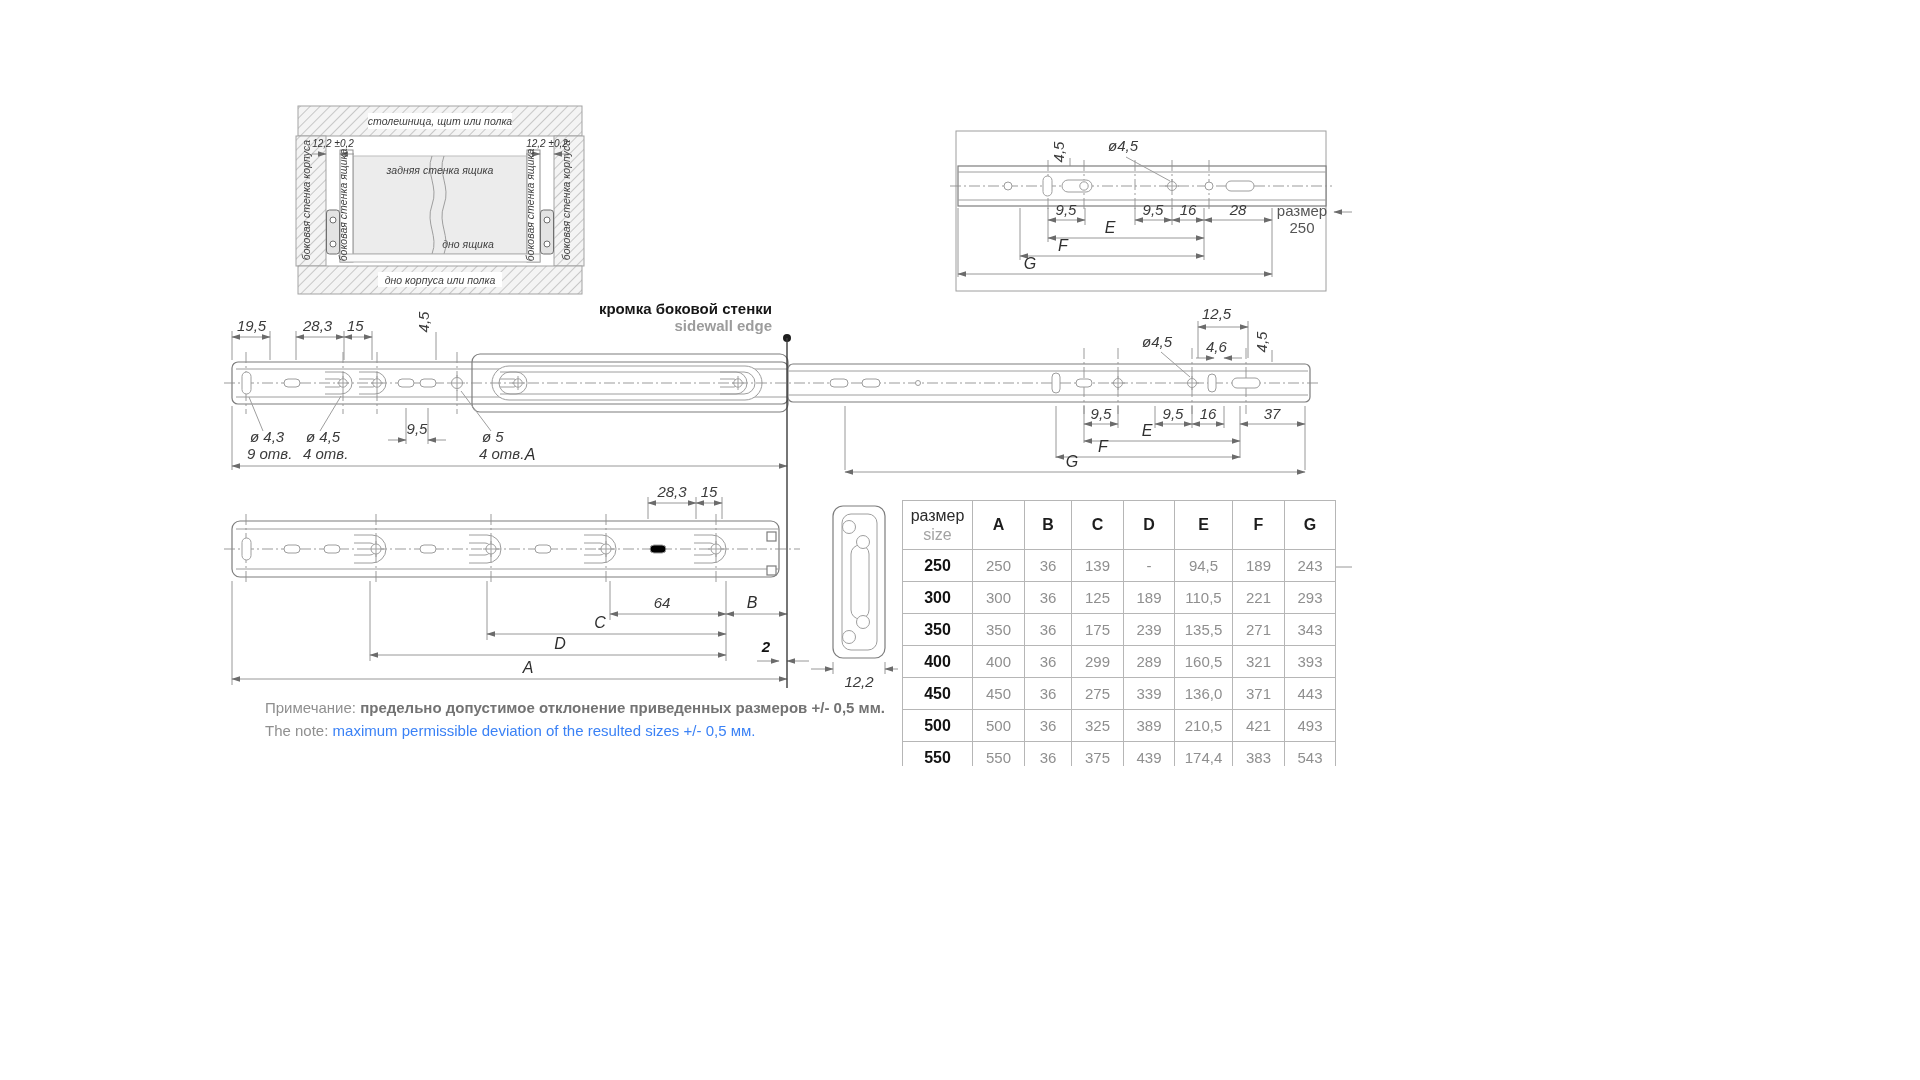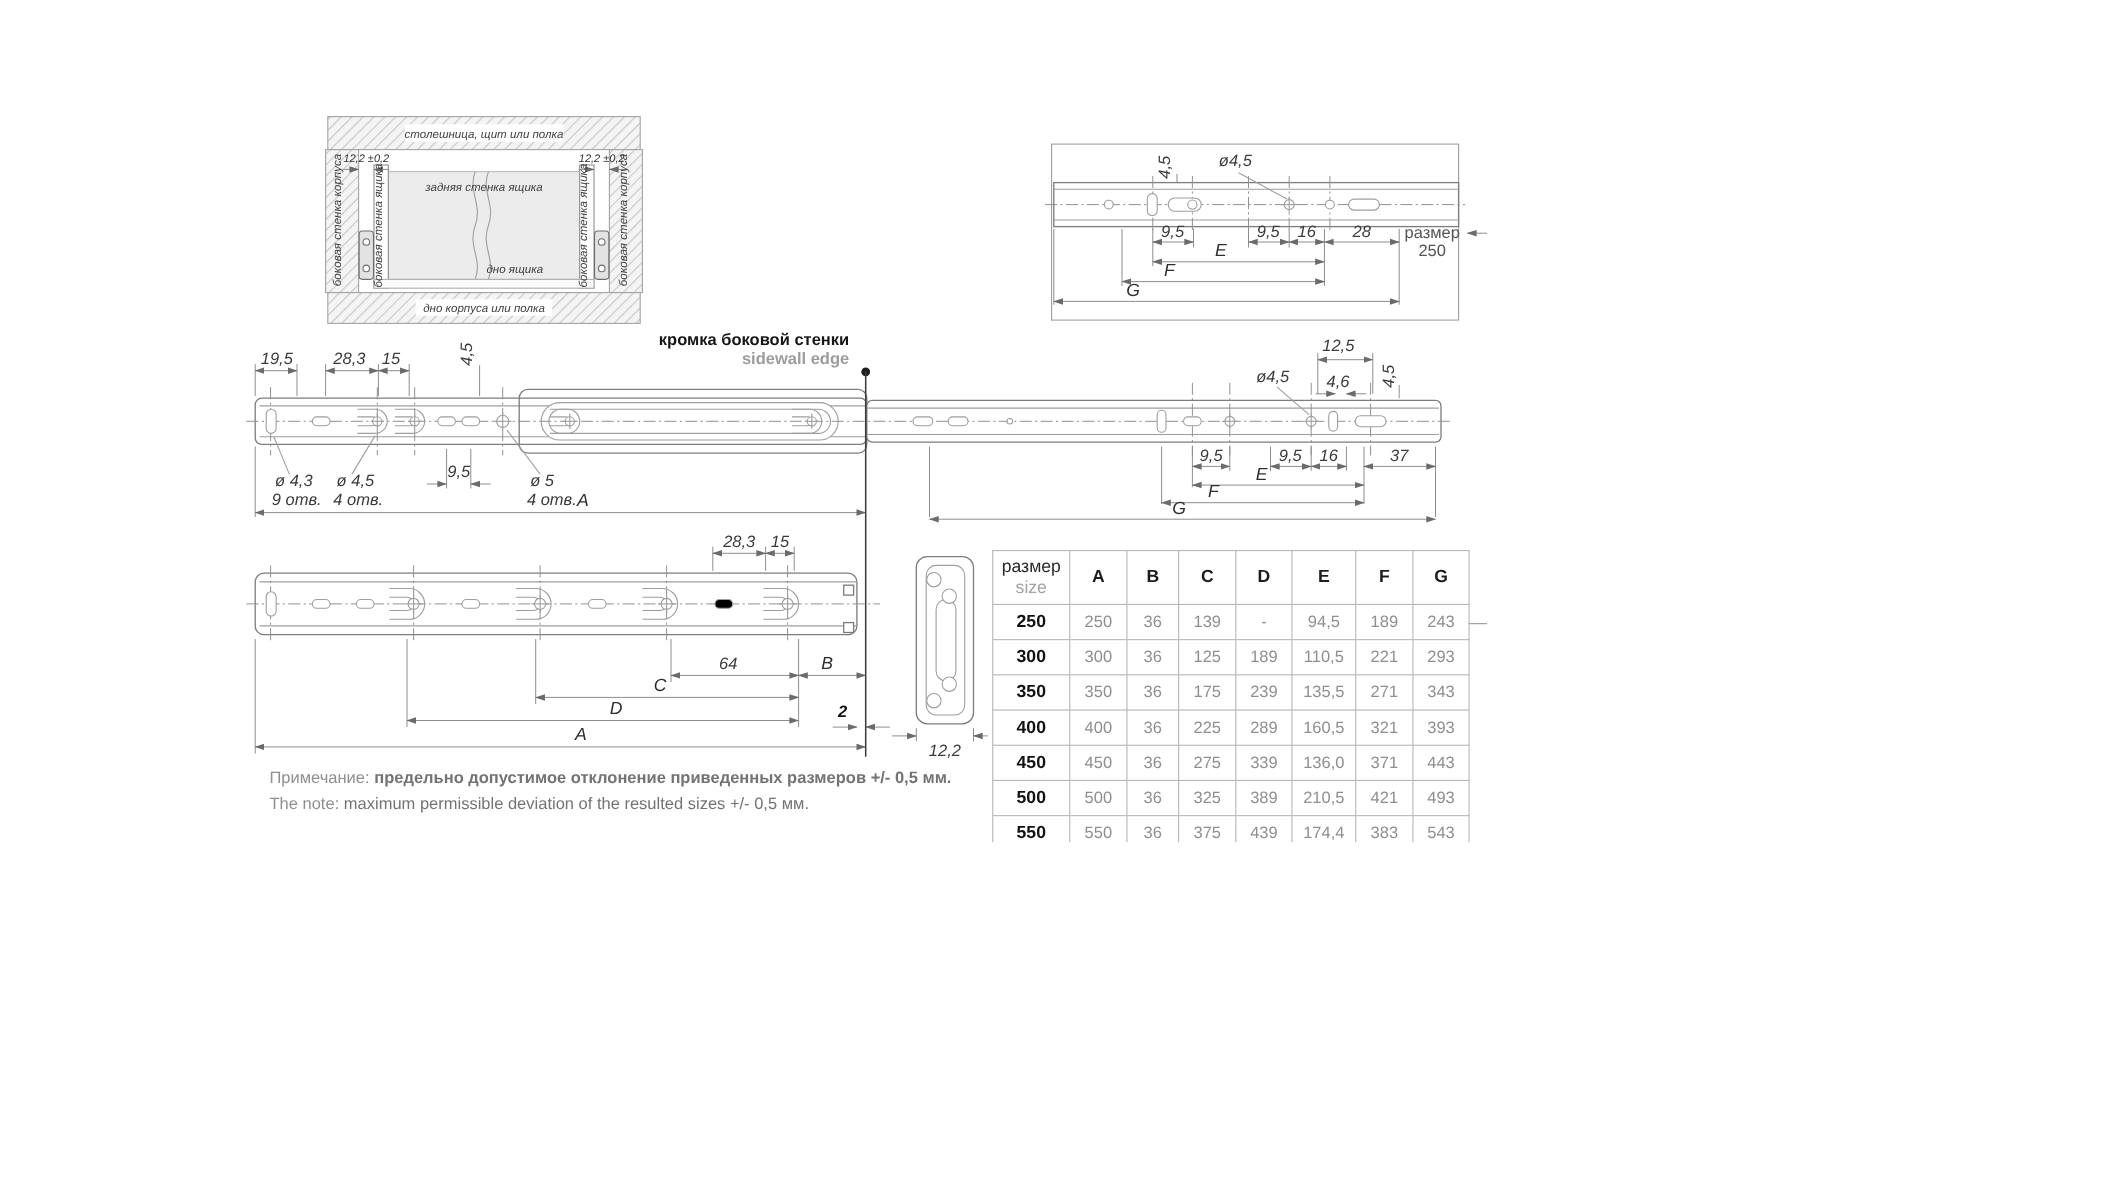--- a/index.html
+++ b/index.html
@@ -28,23 +28,23 @@
   .tbl-wrap table{border-collapse:collapse;table-layout:fixed;}
   .tbl-wrap th,.tbl-wrap td{border:1px solid #b6b6b6;text-align:center;vertical-align:middle;padding:0;}
   .tbl-wrap th{height:48px;font-weight:600;font-size:16px;color:#1d1d1d;}
   .tbl-wrap td{height:31px;font-size:15px;color:#8f8f8f;}
   .tbl-wrap td.sz{font-weight:bold;font-size:16px;color:#121212;}
   .h-ru{font-size:16px;color:#2a2a2a;font-weight:normal;}
   .h-en{font-size:16px;color:#a3a3a3;font-weight:normal;margin-top:1px;}
 
   
   .note{position:absolute;left:245px;top:696px;font-size:15px;line-height:23px;white-space:nowrap;}
-  .note .lab{color:#8f8f8f;}
+  .note .lab{color:#8f8f8f;margin-left:20px;}
   .note .ru{color:#737373;font-weight:bold;}
-  .note .en{color:#737373;}
+  .note .en{color:#3b82f6;}
 </style>
 </head>
 <body>
 
 <div class="canvas">
 
 <svg width="1920" height="1080" viewBox="0 0 1920 1080">
 <defs>
   <marker id="arr" viewBox="0 0 10 10" refX="9.3" refY="5" markerWidth="9" markerHeight="9" markerUnits="userSpaceOnUse" orient="auto-start-reverse">
     <path d="M0,1.7 L10,5 L0,8.3 Z" fill="#6b6b6b"></path>
@@ -426,21 +426,21 @@
       <td>175</td>
       <td>239</td>
       <td>135,5</td>
       <td>271</td>
       <td>343</td>
     </tr>
     <tr>
       <td class="sz">400</td>
       <td>400</td>
       <td>36</td>
-      <td>225</td>
+      <td>299</td>
       <td>289</td>
       <td>160,5</td>
       <td>321</td>
       <td>393</td>
     </tr>
     <tr>
       <td class="sz">450</td>
       <td>450</td>
       <td>36</td>
       <td>275</td>

